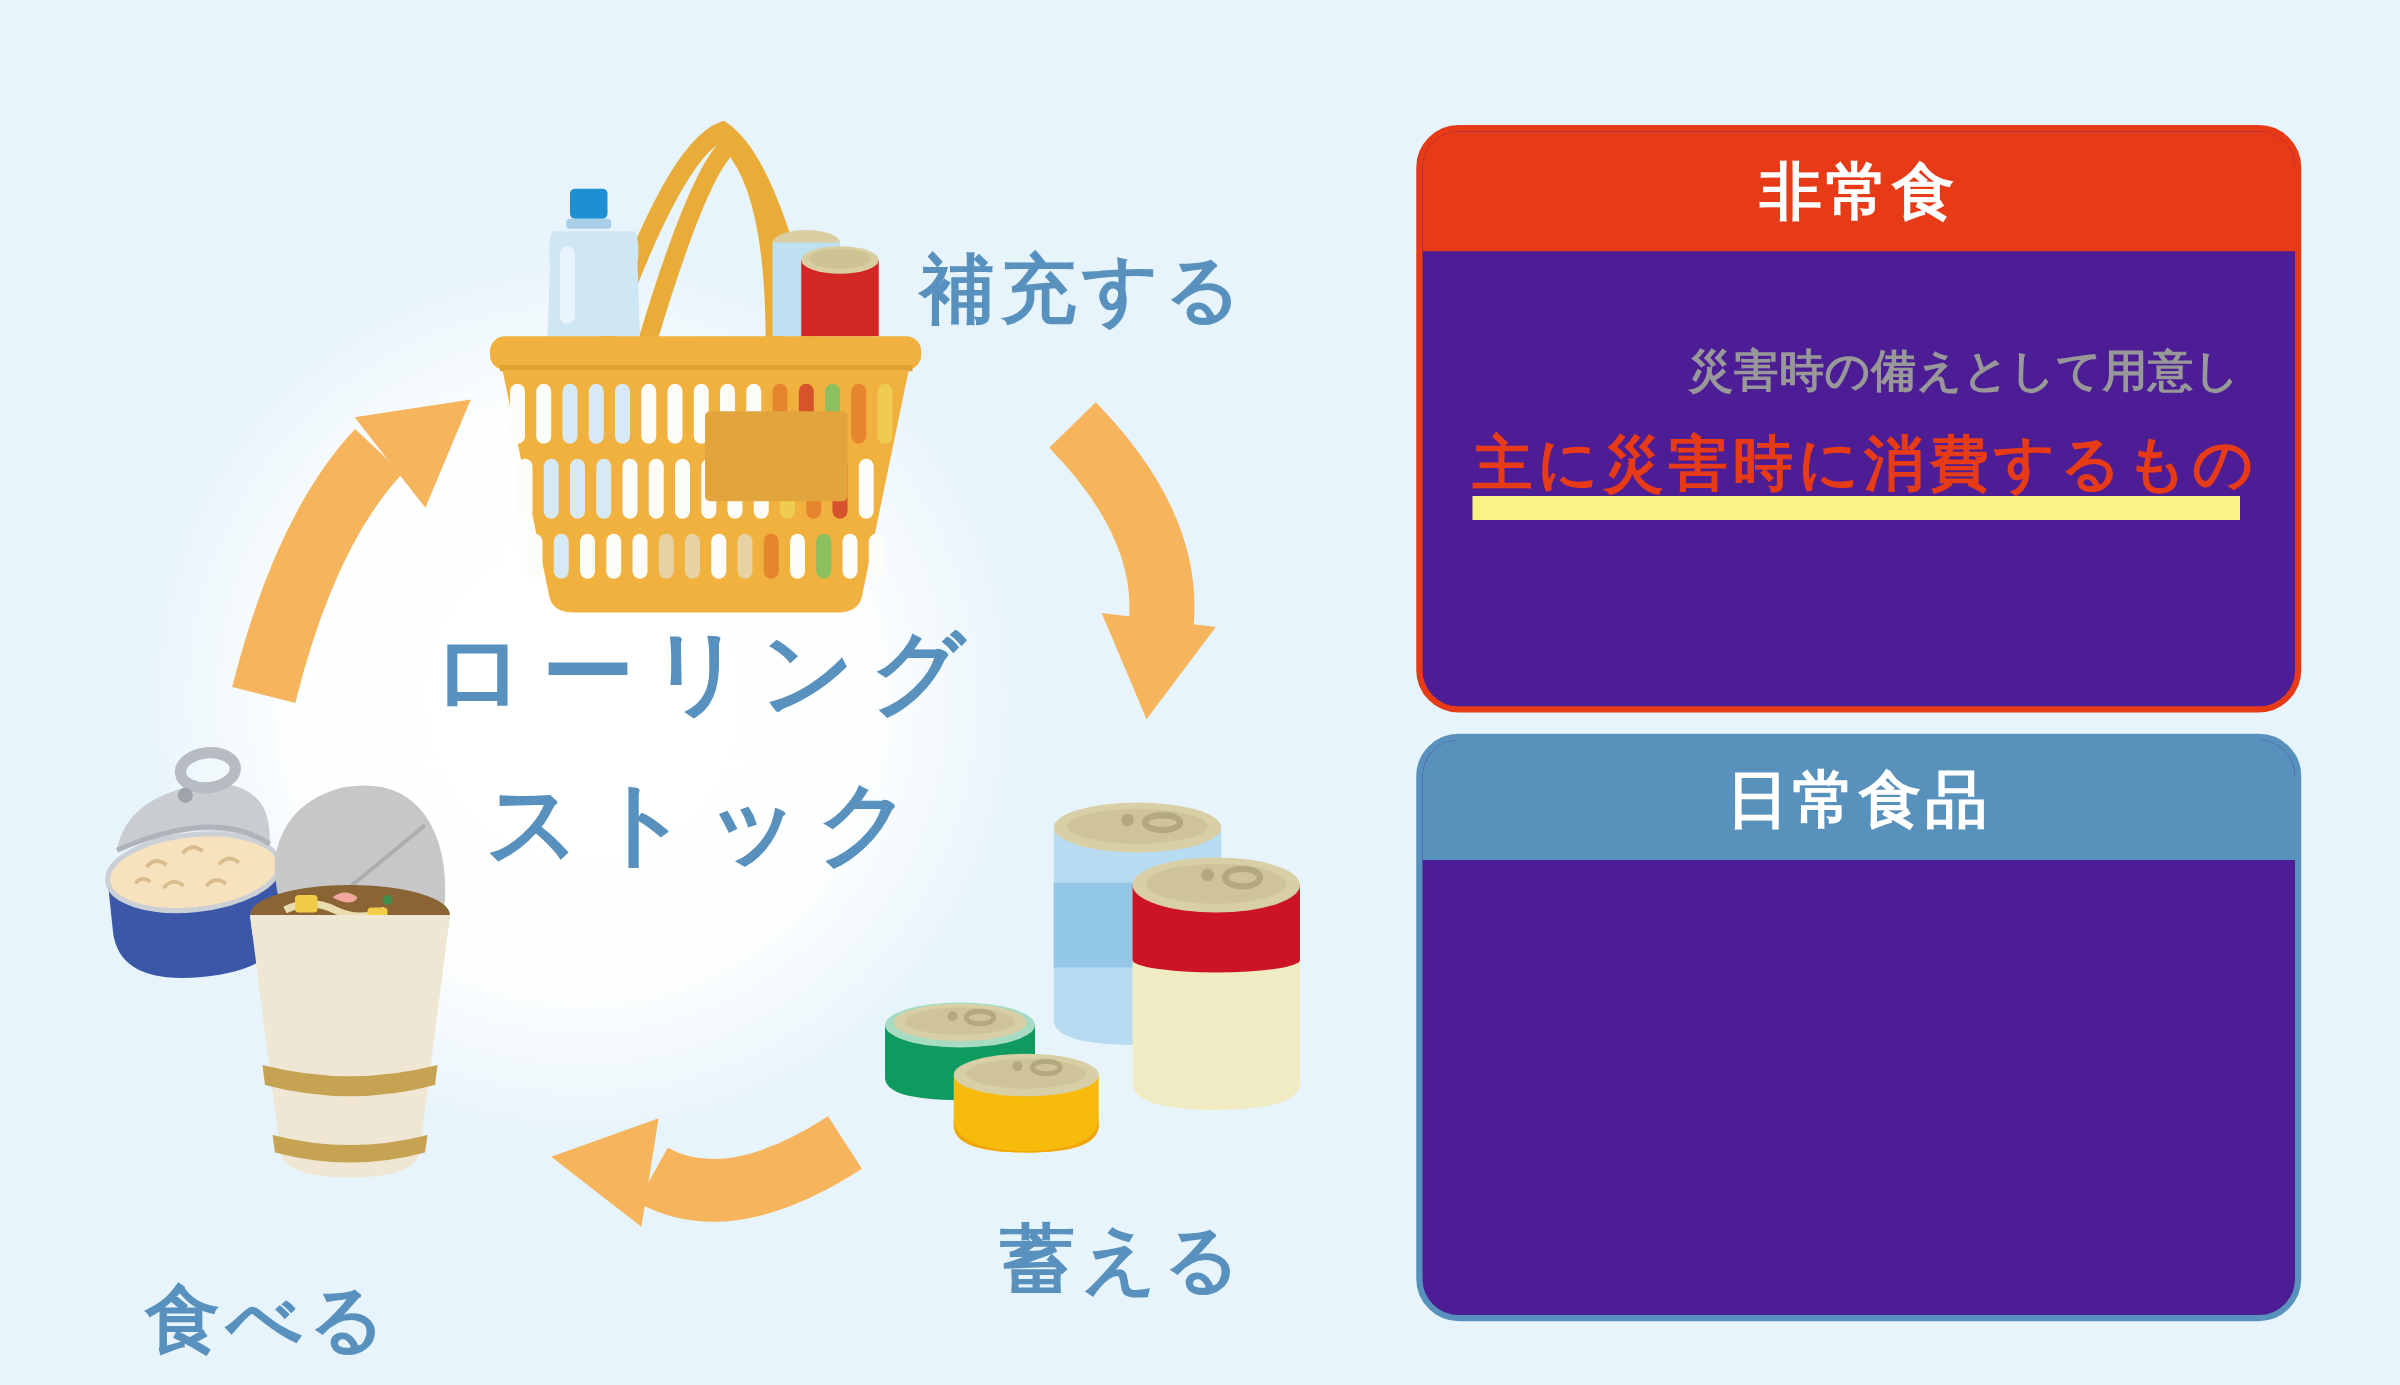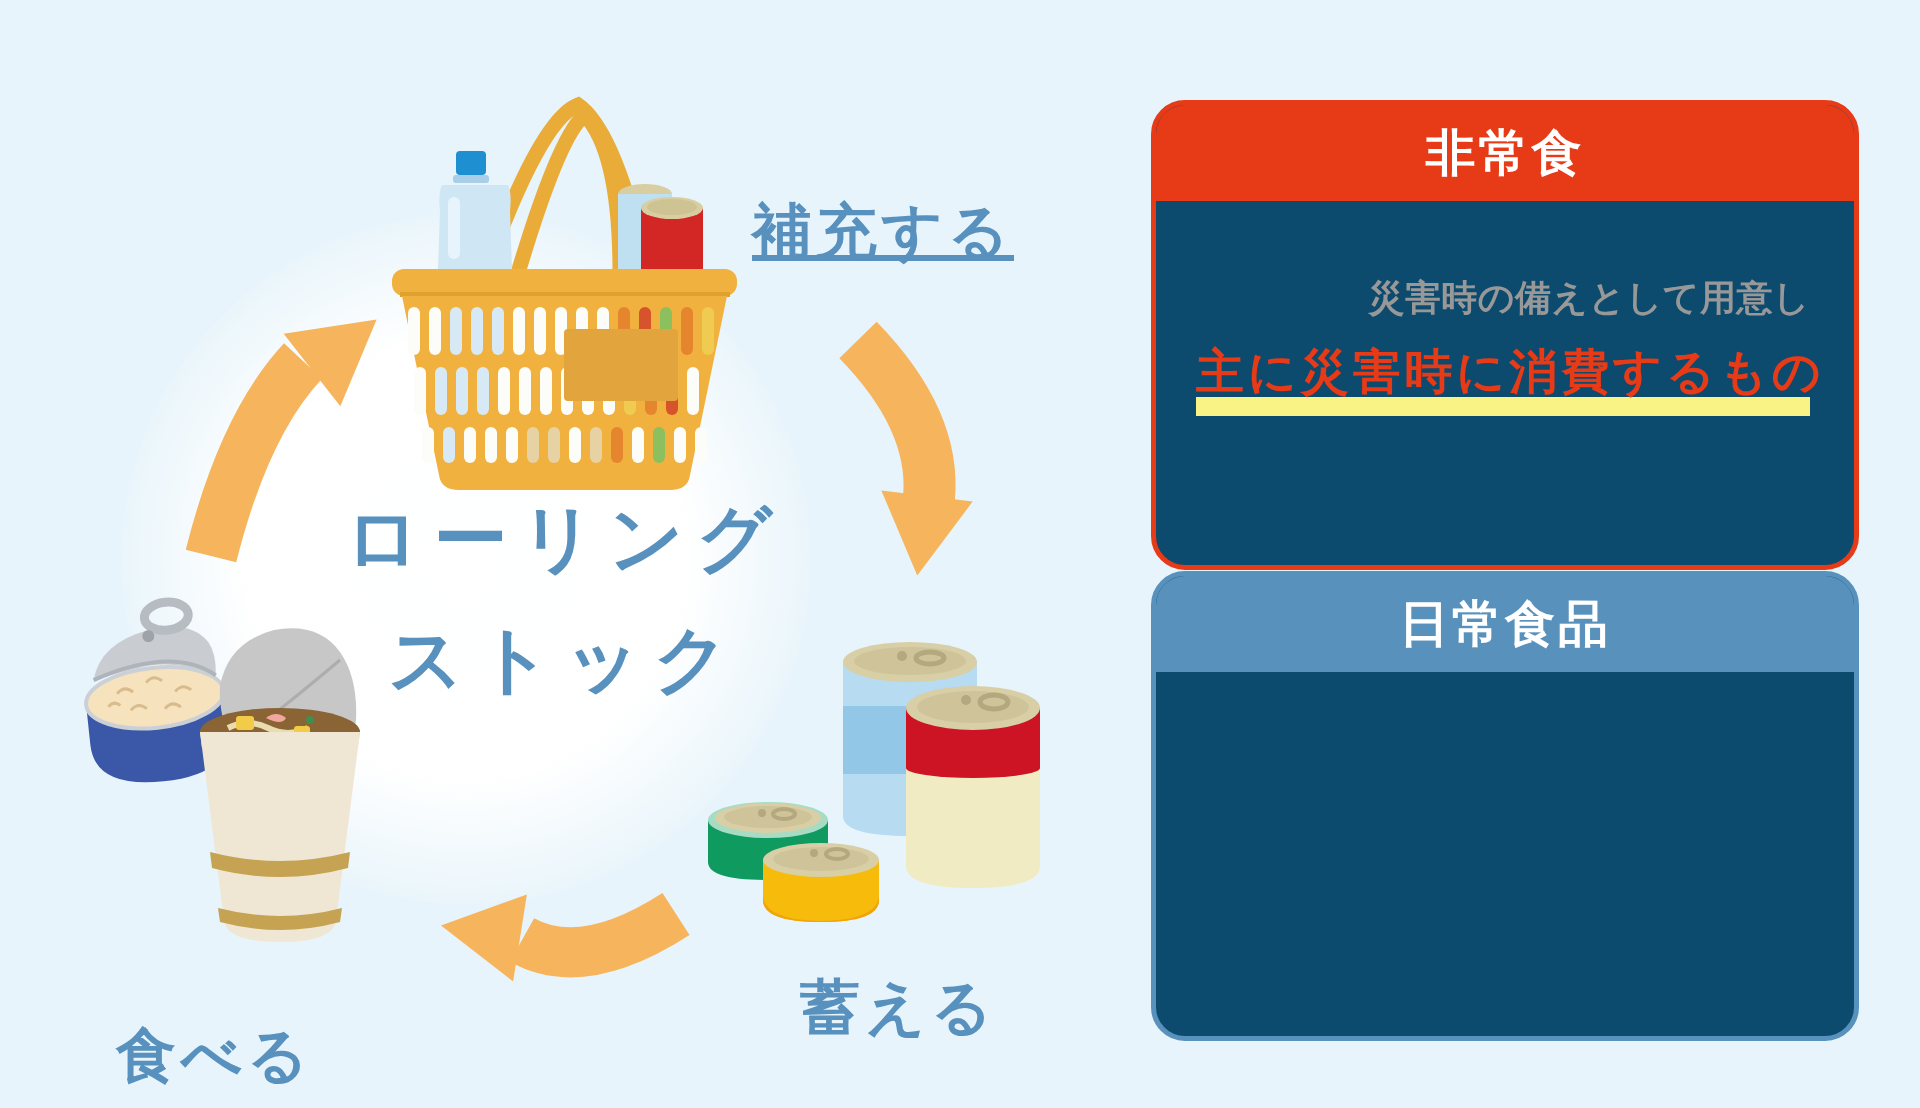--- a/index.html
+++ b/index.html
@@ -13,30 +13,30 @@
     background:radial-gradient(circle,#ffffff 0%,rgba(255,255,255,.97) 46%,rgba(255,255,255,0) 74%);
   }
   .cycle-svg{position:absolute;left:0;top:0;width:1100px;height:1108px;}
   .cycle-title{
     position:absolute;left:215px;top:478px;width:700px;text-align:center;
     color:#5891BE;font-size:74px;letter-spacing:.17em;line-height:1.63;white-space:nowrap;
   }
   .step-label{
     position:absolute;color:#5891BE;font-size:60px;letter-spacing:.08em;white-space:nowrap;
   }
-  #label-replenish{left:752px;top:192px;text-decoration:underline;}
+  #label-replenish{left:736px;top:192px;}
   #label-store{left:800px;top:968px;}
   #label-eat{left:116px;top:968px;margin-top:48px;}
 
   .card{
-    position:absolute;left:1133px;width:708px;height:470px;background:#0c4a6e;
-    border:5px solid;border-radius:34px;overflow:hidden;box-sizing:border-box;margin-left:18px;
+    position:absolute;left:1133px;width:708px;height:470px;background:#4c1d95;
+    border:5px solid;border-radius:34px;overflow:hidden;box-sizing:border-box;
   }
   .card-red{top:100px;border-color:#E73A17;}
-  .card-blue{top:571px;border-color:#5791BC;}
+  .card-blue{top:587px;border-color:#5791BC;}
   .card-head{
     height:96px;display:flex;align-items:center;justify-content:center;
     color:#ffffff;font-size:50px;letter-spacing:.06em;
   }
   .card-red .card-head{background:#E73A17;}
   .card-blue .card-head{background:#5791BC;}
   .card-body{padding:76px 44px 0 40px;text-align:right;}
   .card-body p{margin:0;line-height:1.15;white-space:nowrap;}
   .note{font-size:36px;color:#989898;letter-spacing:.01em;}
   .point{margin-top:26px !important;font-size:48px;letter-spacing:.08em;}

